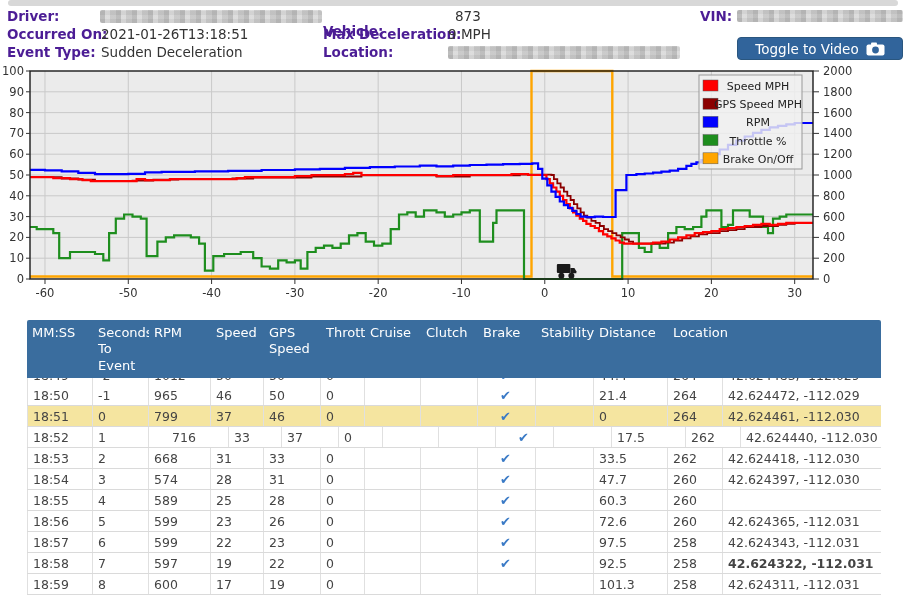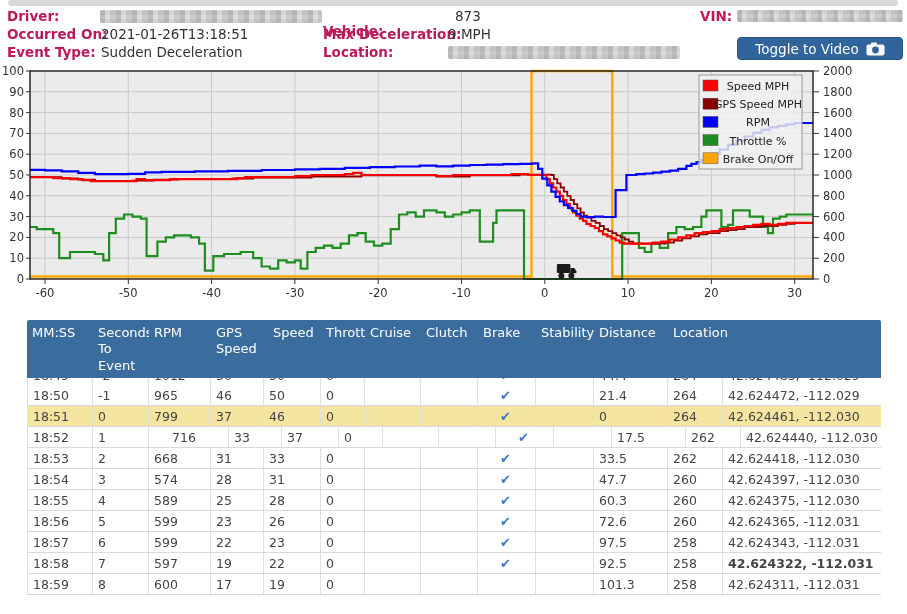--- a/index.html
+++ b/index.html
@@ -5,21 +5,21 @@
   * { margin:0; padding:0; box-sizing:border-box; }
   html,body { background:#fff; }
   .page {
     position:relative; width:907px; height:614px; background:#fff;
     font-family:"DejaVu Sans","Liberation Sans",sans-serif; overflow:hidden;
   }
   .top-bar { position:absolute; left:8px; top:0; width:890px; height:6px;
     background:#d8d8d8; border-radius:3px; }
 
   
-  .hlabel { position:absolute; font-size:13.5px; font-weight:bold; color:#be185d; white-space:nowrap; }
+  .hlabel { position:absolute; font-size:13.5px; font-weight:bold; color:#4c1d95; white-space:nowrap; }
   .hvalue { position:absolute; font-size:13.5px; color:#333; white-space:nowrap; }
   .redacted { position:absolute; border-radius:2px;
     background-image:
       repeating-linear-gradient(90deg, rgba(150,150,150,.55) 0 5px, rgba(205,205,205,.5) 5px 10px, rgba(175,175,175,.55) 10px 16px),
       repeating-linear-gradient(0deg, rgba(190,190,190,.6) 0 4px, rgba(220,220,220,.5) 4px 8px);
   }
   .video-btn { position:absolute; left:737px; top:37px; width:166px; height:23px;
     background:#31649b; border:1px solid #2a567f; border-radius:4px; color:#fff;
     font-size:13.5px; font-family:inherit; display:flex; align-items:center; justify-content:center;
     gap:7px; cursor:pointer; }
@@ -189,22 +189,22 @@
         <rect x="703" y="90.8" width="15" height="11" fill="#ffa500" stroke="#555" stroke-width="0.5"></rect>
         <text x="758" y="100.8" text-anchor="middle" font-size="11" fill="#222" font-family="DejaVu Sans, sans-serif">Brake On/Off</text>
       </g>
     </svg>
 
   <div class="table-wrap">
     <div class="thead" id="thead">
         <div class="th" style="width: 66px;">MM:SS</div>
         <div class="th" style="width: 56px;">Seconds To Event</div>
         <div class="th" style="width: 62px;">RPM</div>
+        <div class="th" style="width: 53px;">Speed</div>
         <div class="th" style="width: 57px;">GPS Speed</div>
-        <div class="th" style="width: 53px;">Speed</div>
         <div class="th" style="width: 44px;">Throttle</div>
         <div class="th" style="width: 56px;">Cruise</div>
         <div class="th" style="width: 57px;">Clutch</div>
         <div class="th" style="width: 58px;">Brake</div>
         <div class="th" style="width: 58px;">Stability</div>
         <div class="th" style="width: 74px;">Distance</div>
         <div class="th" style="width: 160px;">Location</div>
       </div>
     <div class="tbody" id="tbody">
         <div class="partial-clip">
@@ -305,21 +305,20 @@
           <div class="td" style="width: 62px;">589</div>
           <div class="td" style="width: 53px;">25</div>
           <div class="td" style="width: 57px;">28</div>
           <div class="td" style="width: 44px;">0</div>
           <div class="td" style="width: 56px;"></div>
           <div class="td" style="width: 57px;"></div>
           <div class="td brake-col" style="width: 58px;"><span class="check">✔</span></div>
           <div class="td" style="width: 58px;"></div>
           <div class="td" style="width: 74px;">60.3</div>
           <div class="td" style="width: 55px;">260</div>
-          <div class="td" style="width: 160px;">42.624375, -112.030</div>
         </div>
         <div class="t-row">
           <div class="td" style="width: 66px;">18:56</div>
           <div class="td" style="width: 56px;">5</div>
           <div class="td" style="width: 62px;">599</div>
           <div class="td" style="width: 53px;">23</div>
           <div class="td" style="width: 57px;">26</div>
           <div class="td" style="width: 44px;">0</div>
           <div class="td" style="width: 56px;"></div>
           <div class="td" style="width: 57px;"></div>

